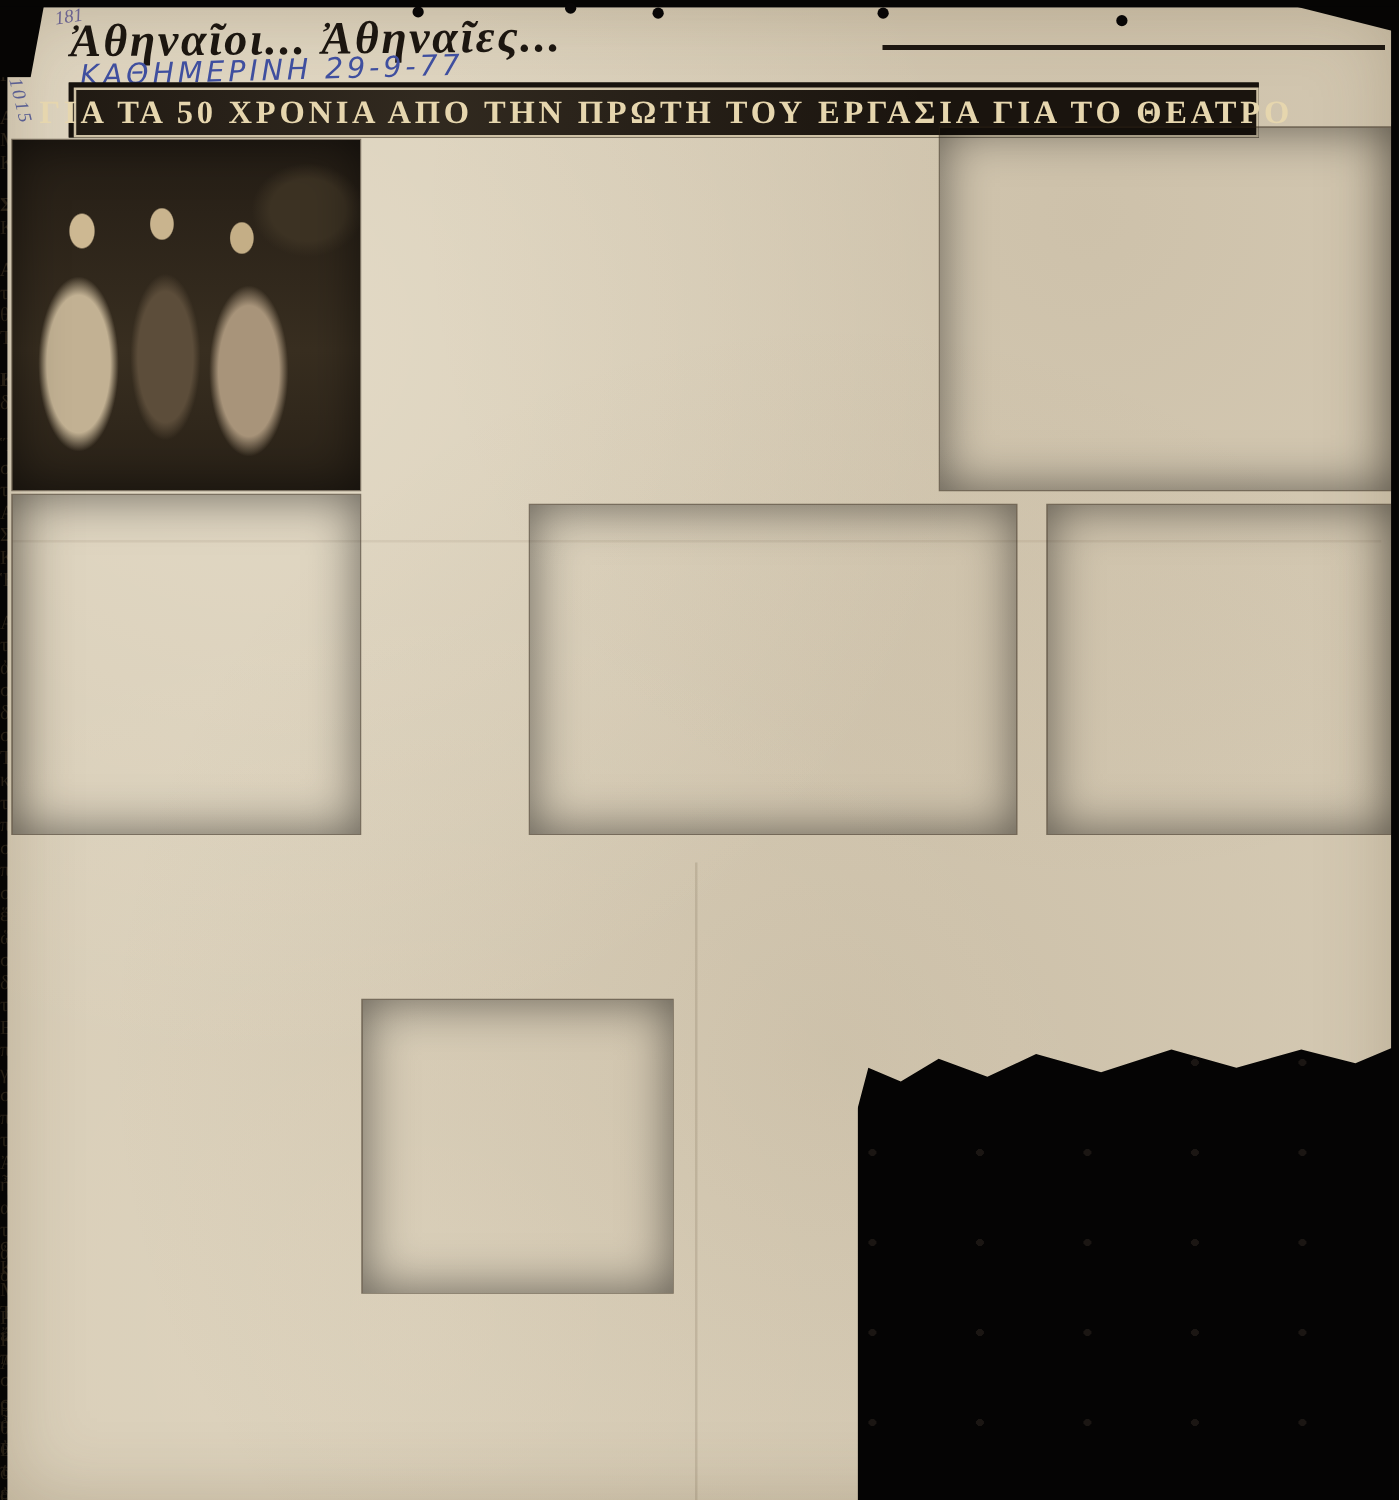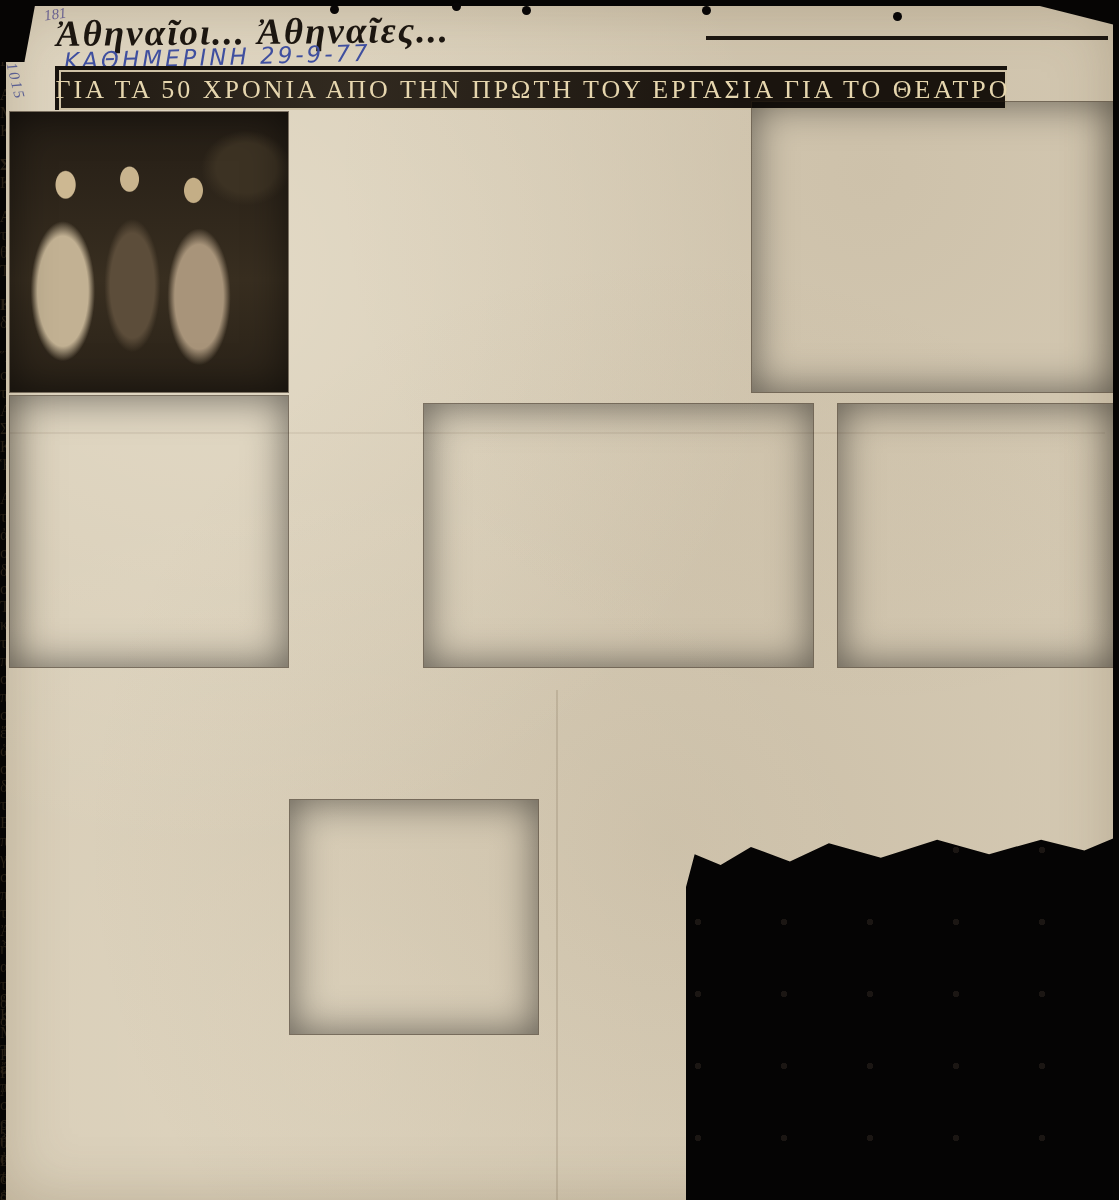--- a/index.html
+++ b/index.html
@@ -29,21 +29,21 @@
   #hand-file{position:absolute;left:-4px;top:56px;font-size:15px;color:#5a5f92;font-style:italic;
     transform:rotate(76deg);transform-origin:14px 10px;letter-spacing:2px;}
   #hand-date{position:absolute;left:64px;top:44px;font-size:23px;color:#3f4f9f;font-style:italic;
     letter-spacing:3px;transform:rotate(-1.6deg);font-family:"DejaVu Sans",sans-serif;font-weight:500;}
   #hand-date .u{border-bottom:2px solid #3f4f9f;}
   
   #banner{position:absolute;left:55px;top:66px;width:952px;height:44px;background:#17120d;
     border:1px solid #17120d;padding:3px;box-sizing:border-box;}
   #banner-inner{width:100%;height:100%;border:2px solid #cfc2a6;display:flex;align-items:center;justify-content:center;
     background:radial-gradient(circle at 30% 40%, rgba(220,200,160,.12), transparent 60%),#1a140e;}
-  #banner-inner span{font-weight:normal;font-size:26px;letter-spacing:3px;color:#e6d6ae;white-space:nowrap;}
+  #banner-inner span{font-weight:bold;font-size:26px;letter-spacing:3px;color:#e6d6ae;white-space:nowrap;}
   
   .photo{position:absolute;box-shadow:0 0 0 1px rgba(40,30,18,.55), inset 0 0 40px rgba(0,0,0,.55);}
   #photoA{background:
     radial-gradient(ellipse 16px 22px at 20% 26%,#cdb892 0 60%,transparent 66%),
     radial-gradient(ellipse 46px 100px at 19% 64%,#c2b193 0 55%,transparent 70%),
     radial-gradient(ellipse 15px 20px at 43% 24%,#c9b48e 0 60%,transparent 66%),
     radial-gradient(ellipse 40px 95px at 44% 62%,#5c4d3a 0 55%,transparent 70%),
     radial-gradient(ellipse 15px 20px at 66% 28%,#c4ae86 0 60%,transparent 66%),
     radial-gradient(ellipse 44px 95px at 68% 66%,#a8947a 0 55%,transparent 72%),
     radial-gradient(ellipse 60px 50px at 85% 20%,#3c3223 0 50%,transparent 75%),

